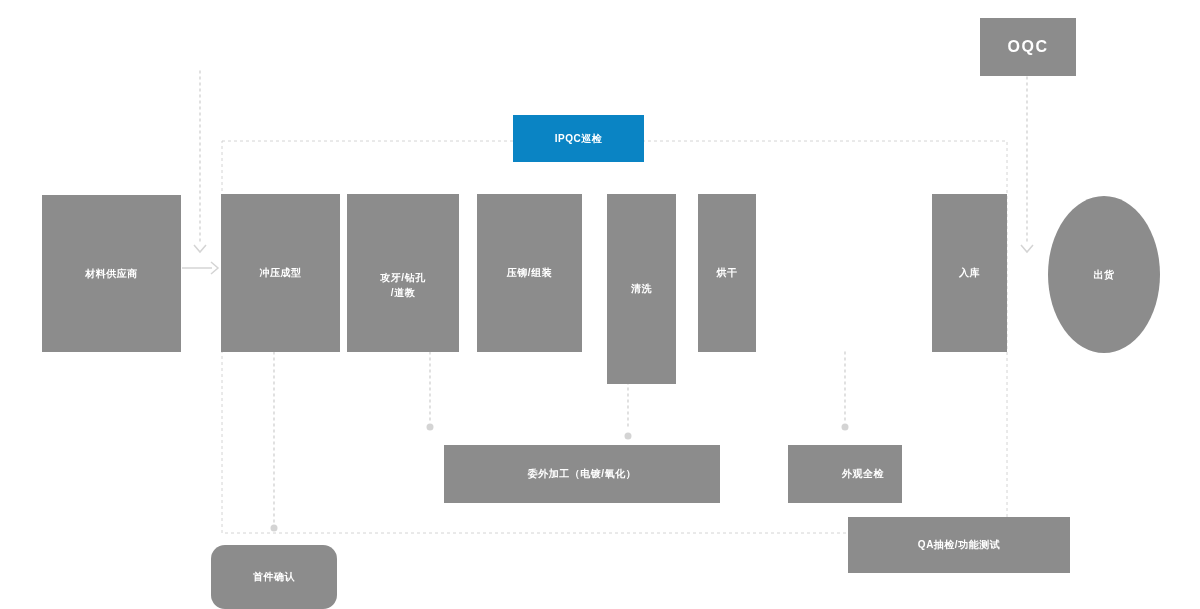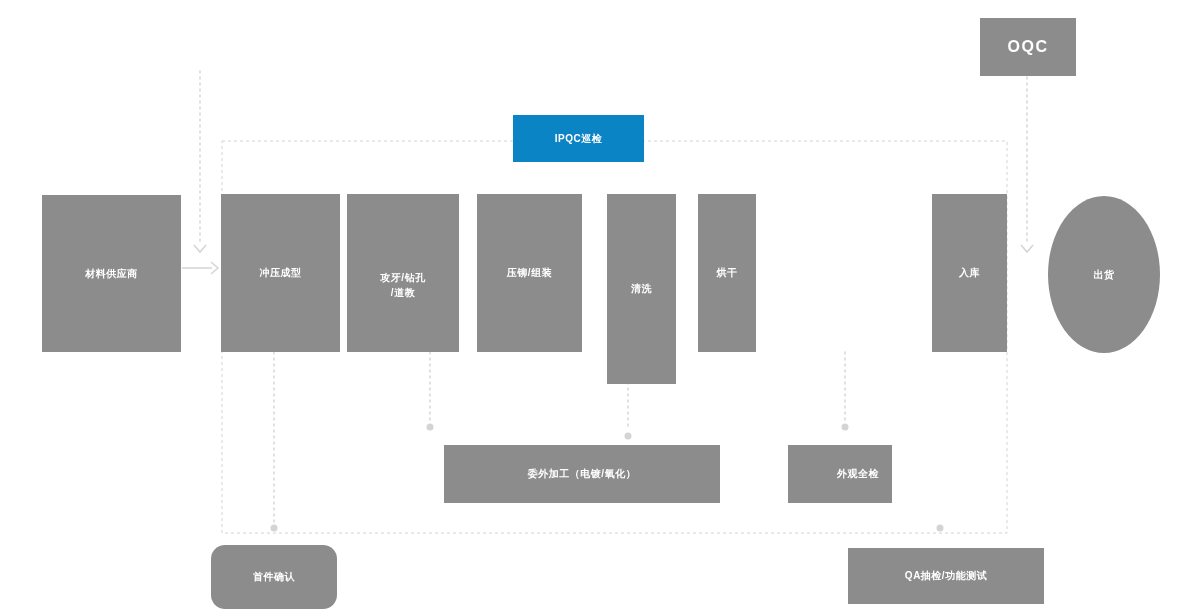--- a/index.html
+++ b/index.html
@@ -120,25 +120,25 @@
   </div>
 
   <div class="node ellipse" style="left:1048px; top:196px; width:112px; height:157px;">
     <span>出货</span>
   </div>
 
   <div class="node" style="left:408px; top:445px; width:276px; height:58px;margin-left:36px;">
     <span>委外加工（电镀/氧化）</span>
   </div>
 
-  <div class="node" style="left:788px; top:445px; width:104px; height:58px;padding-left:36px;">
+  <div class="node" style="left:788px; top:445px; width:114px; height:58px;padding-left:36px;">
     <span>外观全检</span>
   </div>
 
   <div class="node" style="left:211px; top:545px; width:126px; height:64px;border-radius:14px;">
     <span>首件确认</span>
   </div>
 
-  <div class="node" style="left:848px; top:548px; width:196px; height:56px;">
+  <div class="node" style="left:848px; top:517px; width:222px; height:56px;">
     <span>QA抽检/功能测试</span>
   </div>
 
 </div>
 
 </body></html>

